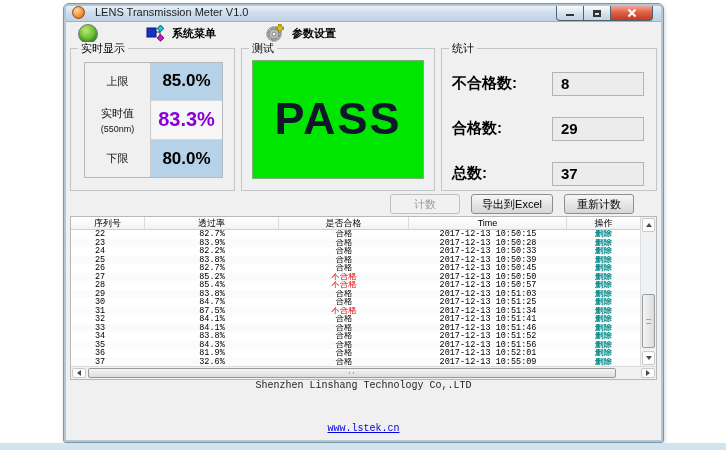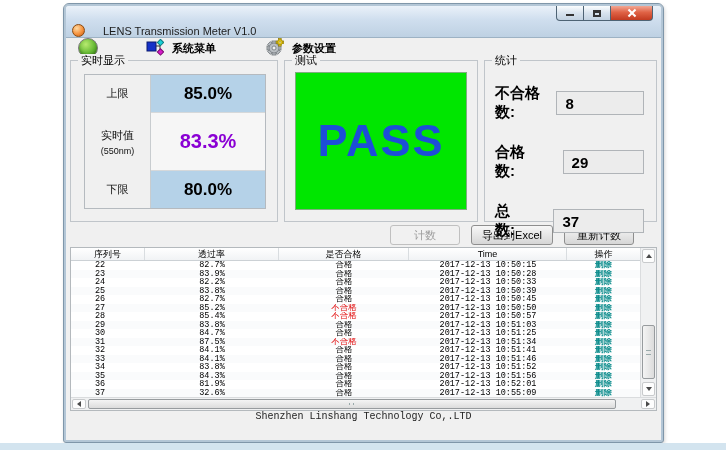--- a/index.html
+++ b/index.html
@@ -14,21 +14,21 @@
 
   
   .window {
     position:absolute; left:64px; top:4px; width:599px; height:438px;
     background:#f0f0f0;
     border:2px solid #b3c6d6; outline:1px solid #7f96a9;
     border-radius:5px 5px 2px 2px;
     box-shadow:1px 2px 4px rgba(0,0,0,.25);
   }
   .titlebar {
-    height:32px; display:flex; align-items:flex-end; padding:0 6px; gap:18px;
+    height:16px; display:flex; align-items:flex-start; padding:0 6px; gap:10px;
     background:linear-gradient(#eaf1f9,#cfdeee 45%,#bed1e3);
     border-bottom:1px solid #9db2c4; border-radius:3px 3px 0 0;
     position:relative;
   }
   .app-icon {
     width:13px; height:13px; border-radius:50%;
     background:radial-gradient(circle at 35% 30%, #ffd9a0, #f5923e 55%, #c05a12);
     border:1px solid #8a4a10;
   }
   .title-text { font-size:11px; color:#1c1c1c; }
@@ -62,21 +62,21 @@
   .tool-label { font-size:11px; font-weight:bold; }
   .tool-item svg { display:block; }
 
   
   .panels { display:flex; gap:6px; padding:0 4px; height:162px; margin-top:2px; }
   .fieldset { position:relative; border:1px solid #c0c5ca; background:#f0f0f0; }
   .legend {
     position:absolute; top:-7px; left:7px; background:#f0f0f0; padding:0 3px;
     font-size:11px; line-height:13px;
   }
-  .fs-realtime { width:208px; }
+  .fs-realtime { width:165px; }
   .fs-test { width:194px; }
   .fs-stats { flex:1; }
 
   
   .rt-box {
     position:absolute; left:13px; right:11px; top:13px; bottom:12px;
     border:1px solid #b5babf; display:grid;
     grid-template-columns:66px 1fr; grid-template-rows:37px 1fr 37px;
     background:#f0f0f0;
   }
@@ -91,21 +91,21 @@
     color:var(--current-value-purple,#8a00d4);
     border-top:1px solid #d5d8da; border-bottom:1px solid #d5d8da;
   }
 
   
   .test-box {
     position:absolute; left:10px; right:10px; top:11px; bottom:11px;
     background:var(--pass-green,#00e600); border:1px solid #7fae7f;
     display:flex; align-items:center; justify-content:center;
   }
-  .pass-text { font-size:45px; font-weight:bold; letter-spacing:2px; color:#1d4ed8; }
+  .pass-text { font-size:45px; font-weight:bold; letter-spacing:2px; color:#0f172a; }
 
   
   .stat-row { display:flex; align-items:center; justify-content:space-between; margin:0 12px 0 10px; }
   .stat-row.r0 { margin-top:23px; } .stat-row.r1,.stat-row.r2 { margin-top:21px;gap:24px; }
   .stat-label { font-size:15px; font-weight:bold; }
   .stat-val {
     width:92px; height:24px; background:#ececec; border:1px solid #b0b4b8;
     display:flex; align-items:center; padding-left:8px; font-size:15px; font-weight:bold;
   }
 

